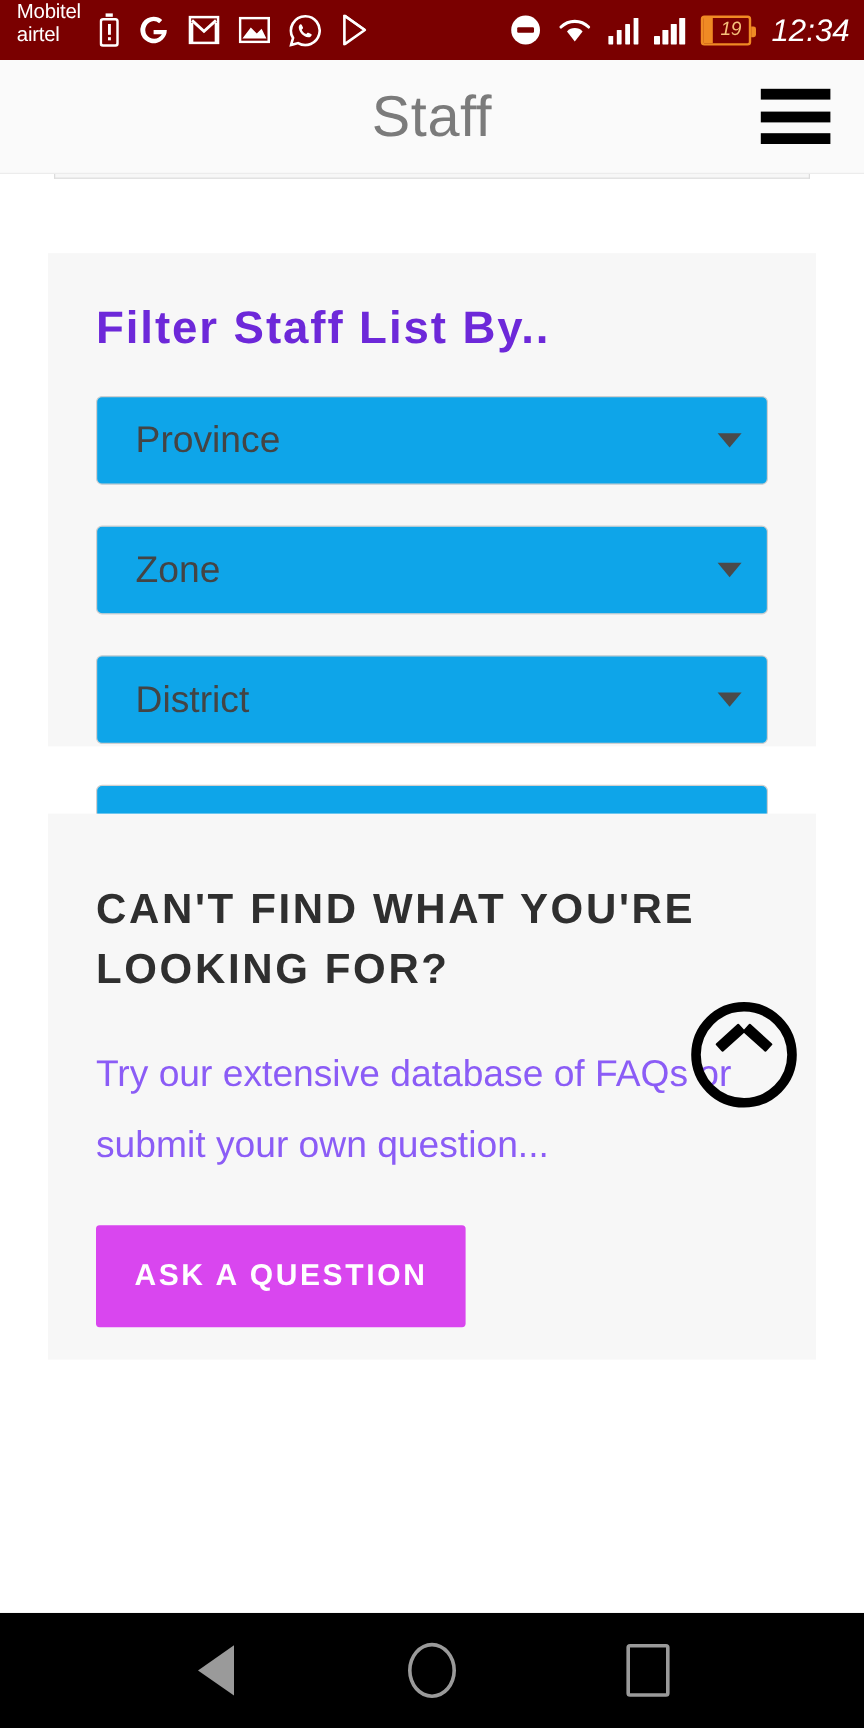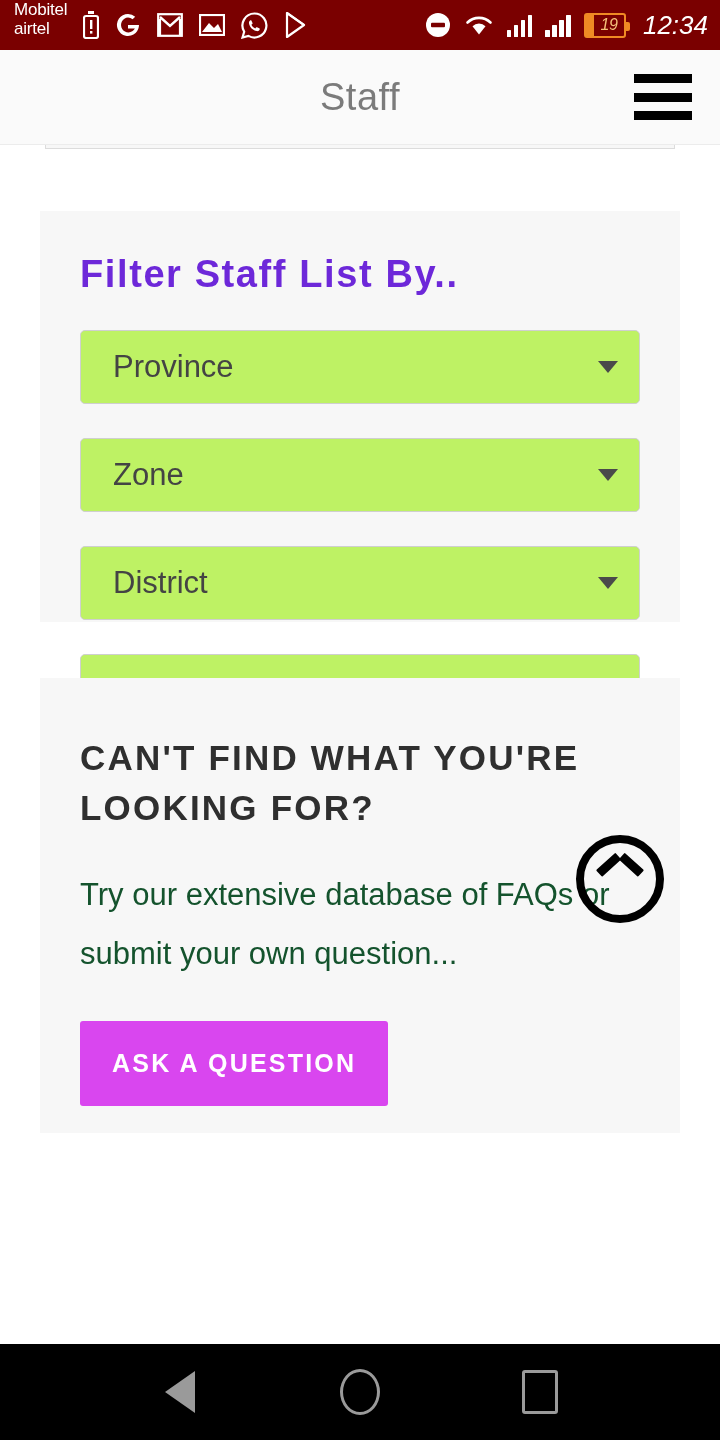--- a/index.html
+++ b/index.html
@@ -110,21 +110,21 @@
     height: 95px;
     flex: none;
     background: #fafafa;
     border-bottom: 1px solid #ececec;
     display: flex;
     align-items: center;
     justify-content: center;
     position: relative;
   }
   .app-title {
-    font-size: 38px;
+    font-size: 48px;
     font-weight: 400;
     color: #7b7b7b;
     letter-spacing: 0.5px;
     font-family: "Liberation Sans", sans-serif;
   }
   .hamburger {
     position: absolute;
     right: 28px;
     top: 50%;
     transform: translateY(-50%);
@@ -176,21 +176,21 @@
     font-weight: bold;
     color: #6d28d9;
     letter-spacing: 1.6px;
     font-family: "Liberation Sans", sans-serif;
   }
 
   .select-wrap { margin-top: 34px; position: relative; }
   .select-wrap.first { margin-top: 34px; }
   .select-box {
     height: 74px;
-    background: #bef264;
+    background: #0ea5e9;
     border: 1px solid #cfcfcf;
     border-radius: 5px;
     display: flex;
     align-items: center;
     padding: 0 44px 0 32px;
     cursor: pointer;
     text-align: center;
   }
   .select-label {
     font-size: 31px;
@@ -212,21 +212,21 @@
     font-size: 35px;
     font-weight: bold;
     color: #2f2f2f;
     letter-spacing: 2.2px;
     line-height: 50px;
     font-family: "Liberation Sans", sans-serif;
   }
   .faq-body {
     margin-top: 32px;
     font-size: 31px;
-    color: #14532d;
+    color: #8b5cf6;
     line-height: 59px;
     font-family: "Liberation Sans", sans-serif;
   }
   .ask-btn {
     margin-top: 38px;
     display: inline-block;
     background: #d946ef;
     color: #ffffff;
     font-size: 25px;
     font-weight: bold;

